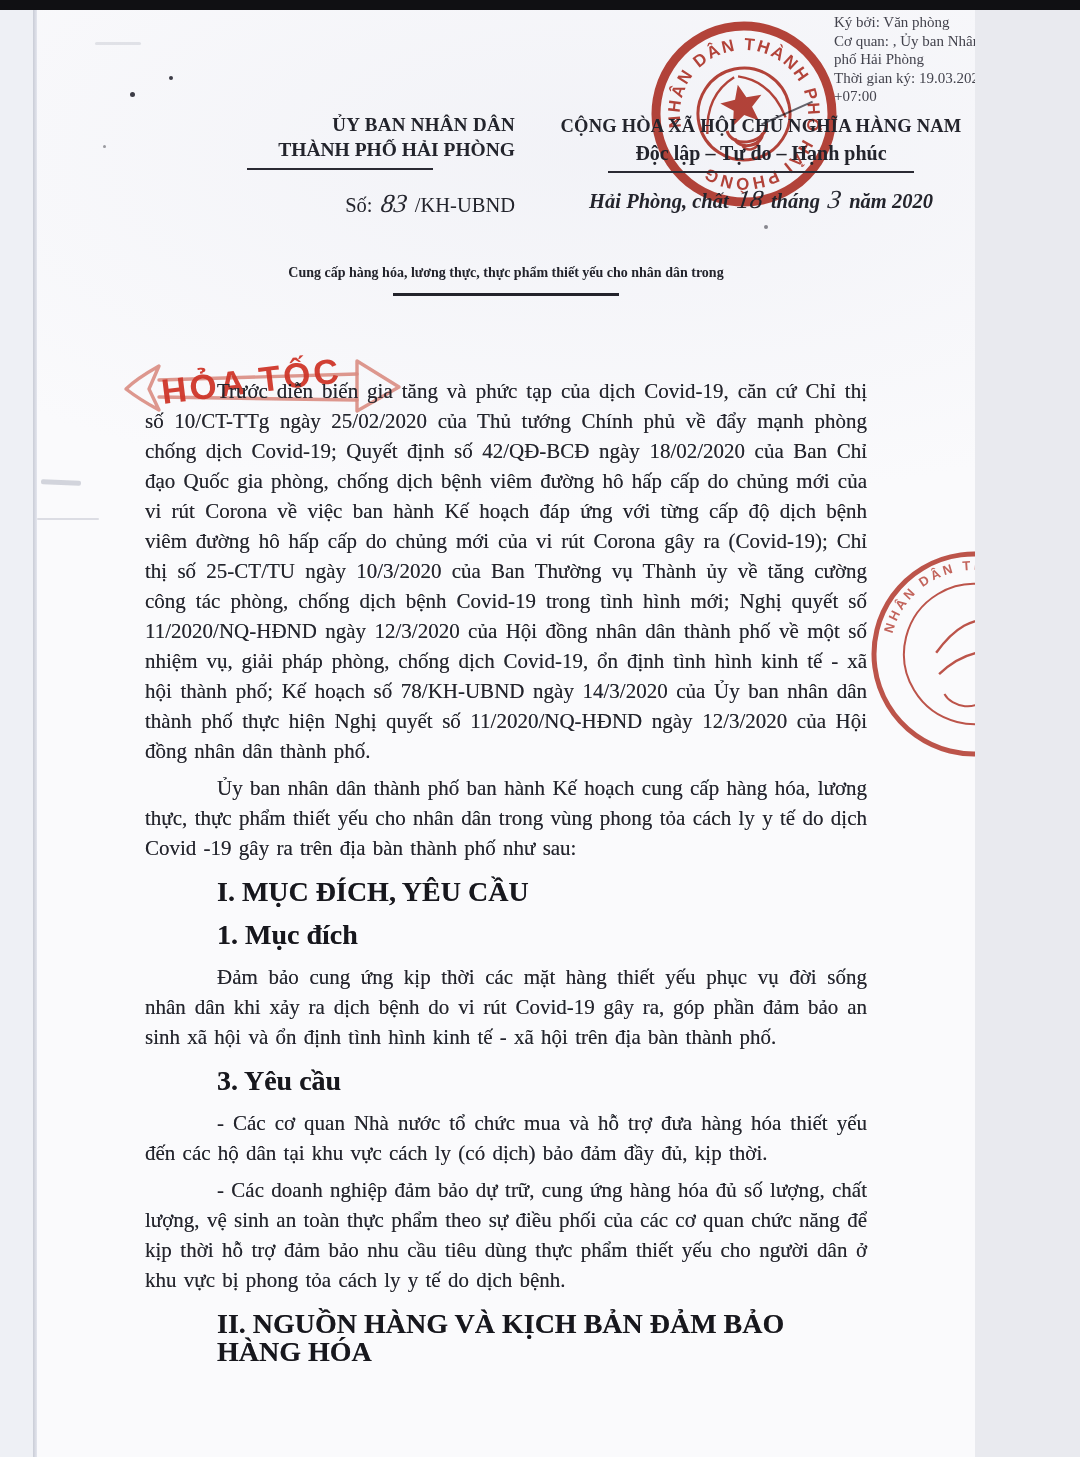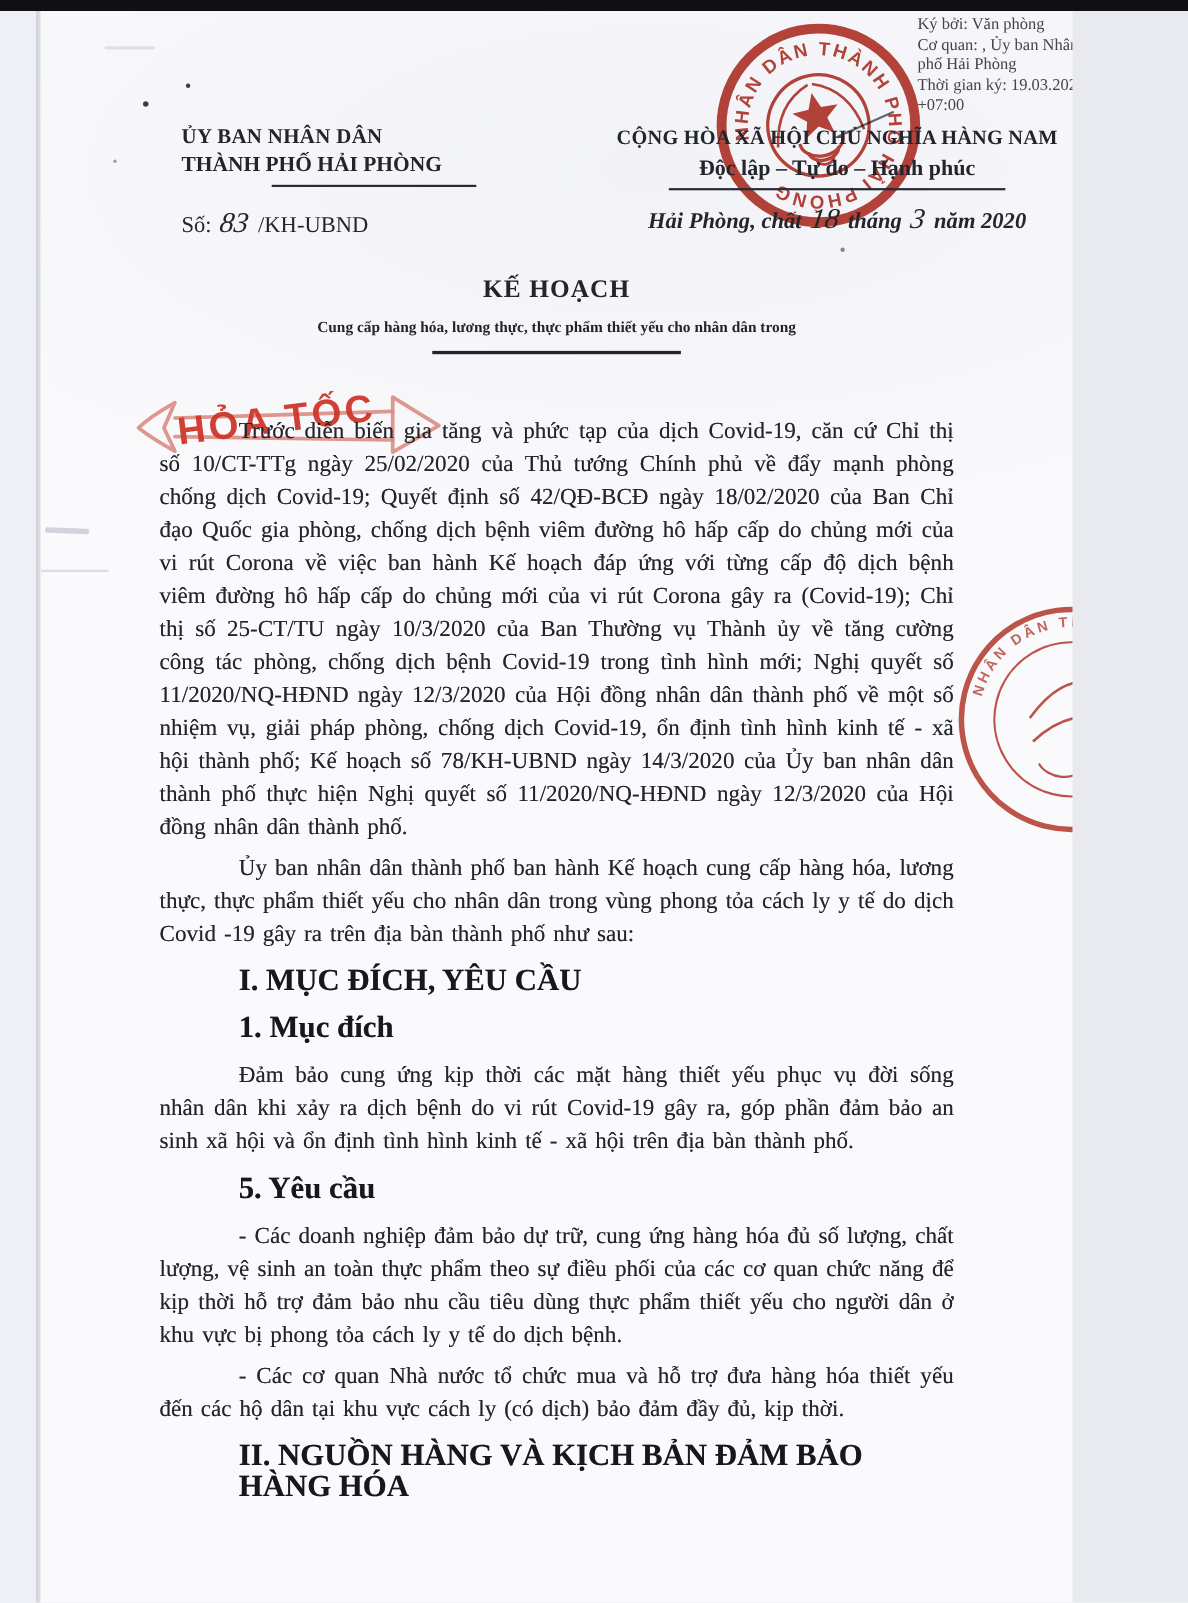--- a/index.html
+++ b/index.html
@@ -43,21 +43,21 @@
   }
 
   
   .seal-top{position:absolute;left:607px;top:4px;width:200px;height:200px;mix-blend-mode:multiply;opacity:.93;}
   .seal-right{position:absolute;right:-108px;top:532px;width:224px;height:230px;mix-blend-mode:multiply;opacity:.85;}
   .seal-stroke{stroke:var(--seal-red);fill:none;}
   .seal-fill{fill:var(--seal-red);}
   .seal-ring-text{fill:var(--seal-red);font-family:"Liberation Sans","DejaVu Sans",sans-serif;font-weight:bold;}
 
   
-  .hdr-left{position:absolute;left:128px;top:104px;width:350px;text-align:left;}
+  .hdr-left{position:absolute;left:128px;top:104px;width:350px;text-align:right;}
   .hdr-left .l1{font-size:19px;font-weight:bold;letter-spacing:.3px;}
   .hdr-left .l2{font-size:19.5px;font-weight:bold;margin-top:3px;}
   .hdr-left .rule{width:186px;height:2px;background:#2a2a33;margin:7px auto 0;}
   .doc-no{margin-top:24px;font-size:20.5px;}
   .hand{font-style:italic;font-size:26px;transform:skewX(-8deg);display:inline-block;line-height:0;padding:0 3px;}
 
   .hdr-right{position:absolute;left:494px;top:106px;width:460px;text-align:center;}
   .hdr-right .l1{font-size:18.5px;font-weight:bold;letter-spacing:.2px;}
   .hdr-right .l2{font-size:20px;font-weight:bold;margin-top:5px;}
   .hdr-right .rule{width:306px;height:2px;background:#2a2a33;margin:6px auto 0;}
@@ -146,41 +146,40 @@
     <div class="date-line">
       <span>Hải Phòng, chất</span>
       <span class="hand">18</span>
       <span>tháng</span>
       <span class="hand">3</span>
       <span>năm 2020</span>
     </div>
   </div>
 
   <div class="title">
-    <div class="t0">KẾ HOẠCH</div>
     <div class="t1">Cung cấp hàng hóa, lương thực, thực phẩm thiết yếu cho nhân dân trong</div>
     <div class="rule"></div>
   </div>
 
   <svg class="urgent" viewBox="0 0 286 80">
     <path d="M 40,18 C 24,27 14,34 7,41 C 16,48 27,55 40,62 L 30,41 Z"></path>
     <path d="M 40,32 L 238,26 M 40,49 L 238,52"></path>
     <path d="M 238,13 L 280,39 L 238,63 Z"></path>
     <text x="44" y="56" transform="rotate(-7 44 56)">HỎA TỐC</text>
   </svg>
 
   <div class="doc-body">
     <p class="body-p">Trước diễn biến gia tăng và phức tạp của dịch Covid-19, căn cứ Chỉ thị số 10/CT-TTg ngày 25/02/2020 của Thủ tướng Chính phủ về đẩy mạnh phòng chống dịch Covid-19; Quyết định số 42/QĐ-BCĐ ngày 18/02/2020 của Ban Chỉ đạo Quốc gia phòng, chống dịch bệnh viêm đường hô hấp cấp do chủng mới của vi rút Corona về việc ban hành Kế hoạch đáp ứng với từng cấp độ dịch bệnh viêm đường hô hấp cấp do chủng mới của vi rút Corona gây ra (Covid-19); Chỉ thị số 25-CT/TU ngày 10/3/2020 của Ban Thường vụ Thành ủy về tăng cường công tác phòng, chống dịch bệnh Covid-19 trong tình hình mới; Nghị quyết số 11/2020/NQ-HĐND ngày 12/3/2020 của Hội đồng nhân dân thành phố về một số nhiệm vụ, giải pháp phòng, chống dịch Covid-19, ổn định tình hình kinh tế - xã hội thành phố; Kế hoạch số 78/KH-UBND ngày 14/3/2020 của Ủy ban nhân dân thành phố thực hiện Nghị quyết số 11/2020/NQ-HĐND ngày 12/3/2020 của Hội đồng nhân dân thành phố.</p>
     <p class="body-p">Ủy ban nhân dân thành phố ban hành Kế hoạch cung cấp hàng hóa, lương thực, thực phẩm thiết yếu cho nhân dân trong vùng phong tỏa cách ly y tế do dịch Covid -19 gây ra trên địa bàn thành phố như sau:</p>
     <h3 class="body-h">I. MỤC ĐÍCH, YÊU CẦU</h3>
     <h3 class="body-h">1. Mục đích</h3>
     <p class="body-p">Đảm bảo cung ứng kịp thời các mặt hàng thiết yếu phục vụ đời sống nhân dân khi xảy ra dịch bệnh do vi rút Covid-19 gây ra, góp phần đảm bảo an sinh xã hội và ổn định tình hình kinh tế - xã hội trên địa bàn thành phố.</p>
-    <h3 class="body-h">5. Yêu cầu</h3>
+    <h3 class="body-h">3. Yêu cầu</h3>
+    <p class="body-p">- Các cơ quan Nhà nước tổ chức mua và hỗ trợ đưa hàng hóa thiết yếu đến các hộ dân tại khu vực cách ly (có dịch) bảo đảm đầy đủ, kịp thời.</p>
     <p class="body-p">- Các doanh nghiệp đảm bảo dự trữ, cung ứng hàng hóa đủ số lượng, chất lượng, vệ sinh an toàn thực phẩm theo sự điều phối của các cơ quan chức năng để kịp thời hỗ trợ đảm bảo nhu cầu tiêu dùng thực phẩm thiết yếu cho người dân ở khu vực bị phong tỏa cách ly y tế do dịch bệnh.</p>
-    <p class="body-p">- Các cơ quan Nhà nước tổ chức mua và hỗ trợ đưa hàng hóa thiết yếu đến các hộ dân tại khu vực cách ly (có dịch) bảo đảm đầy đủ, kịp thời.</p>
     <h3 class="body-h">II. NGUỒN HÀNG VÀ KỊCH BẢN ĐẢM BẢO HÀNG HÓA</h3>
   </div>
 
   <svg class="seal-right" viewBox="0 0 224 230">
     <g transform="rotate(14 115 112)">
       <circle cx="115" cy="112" r="100" class="seal-stroke" stroke-width="5"></circle>
       <circle cx="115" cy="112" r="70" class="seal-stroke" stroke-width="2"></circle>
       <defs>
         <path id="ringPath2" d="M 115,112 m -84,0 a 84,84 0 1 1 168,0 a 84,84 0 1 1 -168,0"></path>
       </defs>

